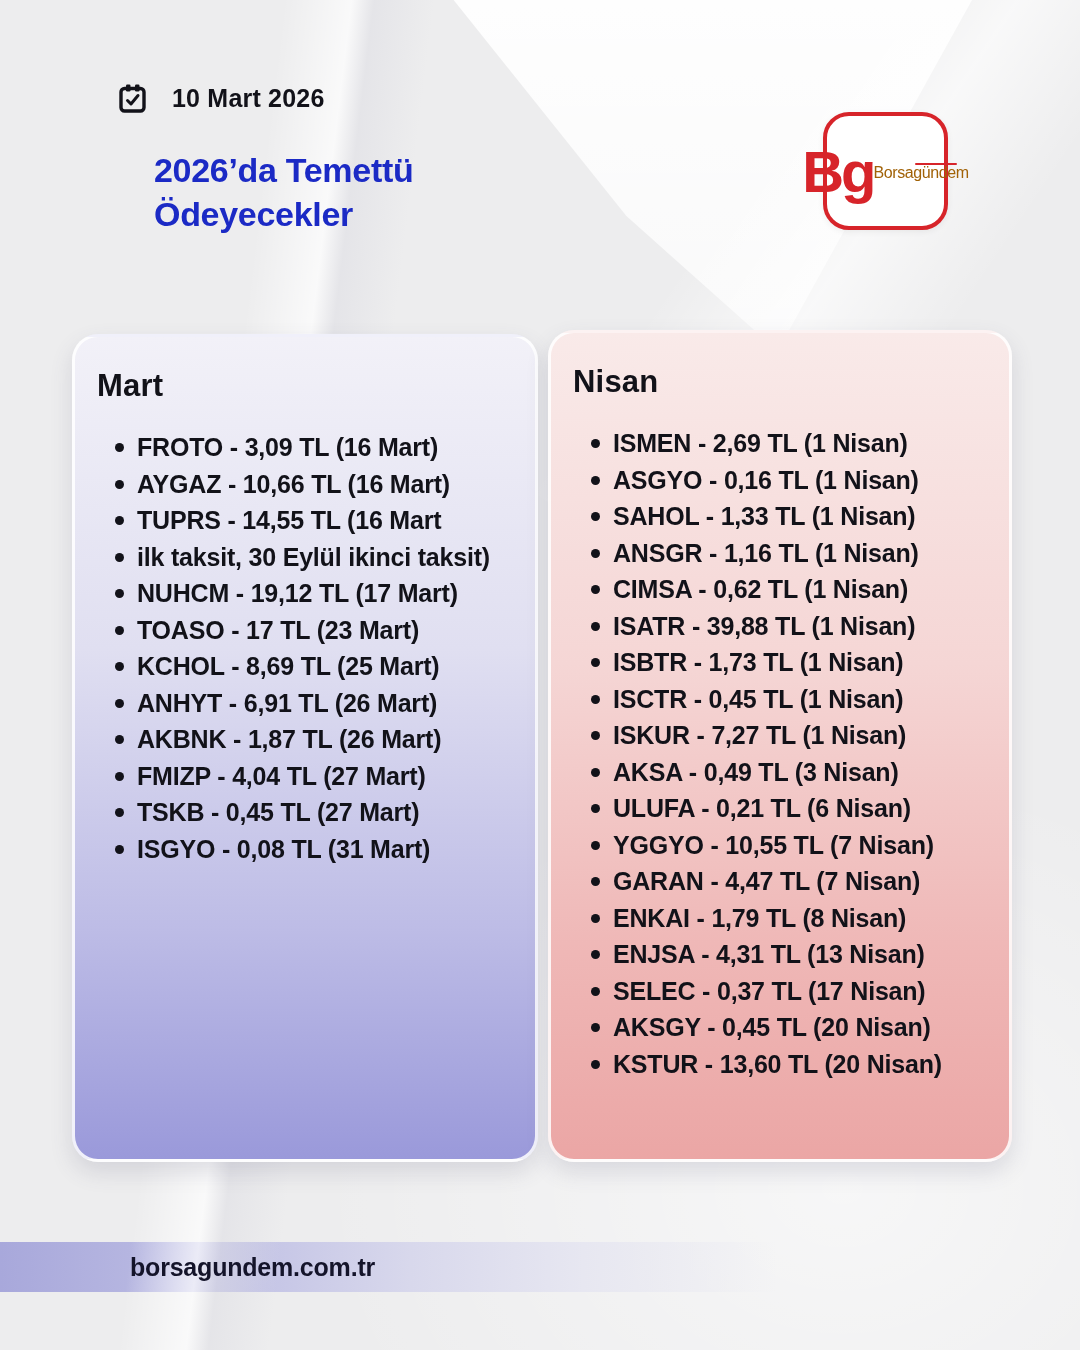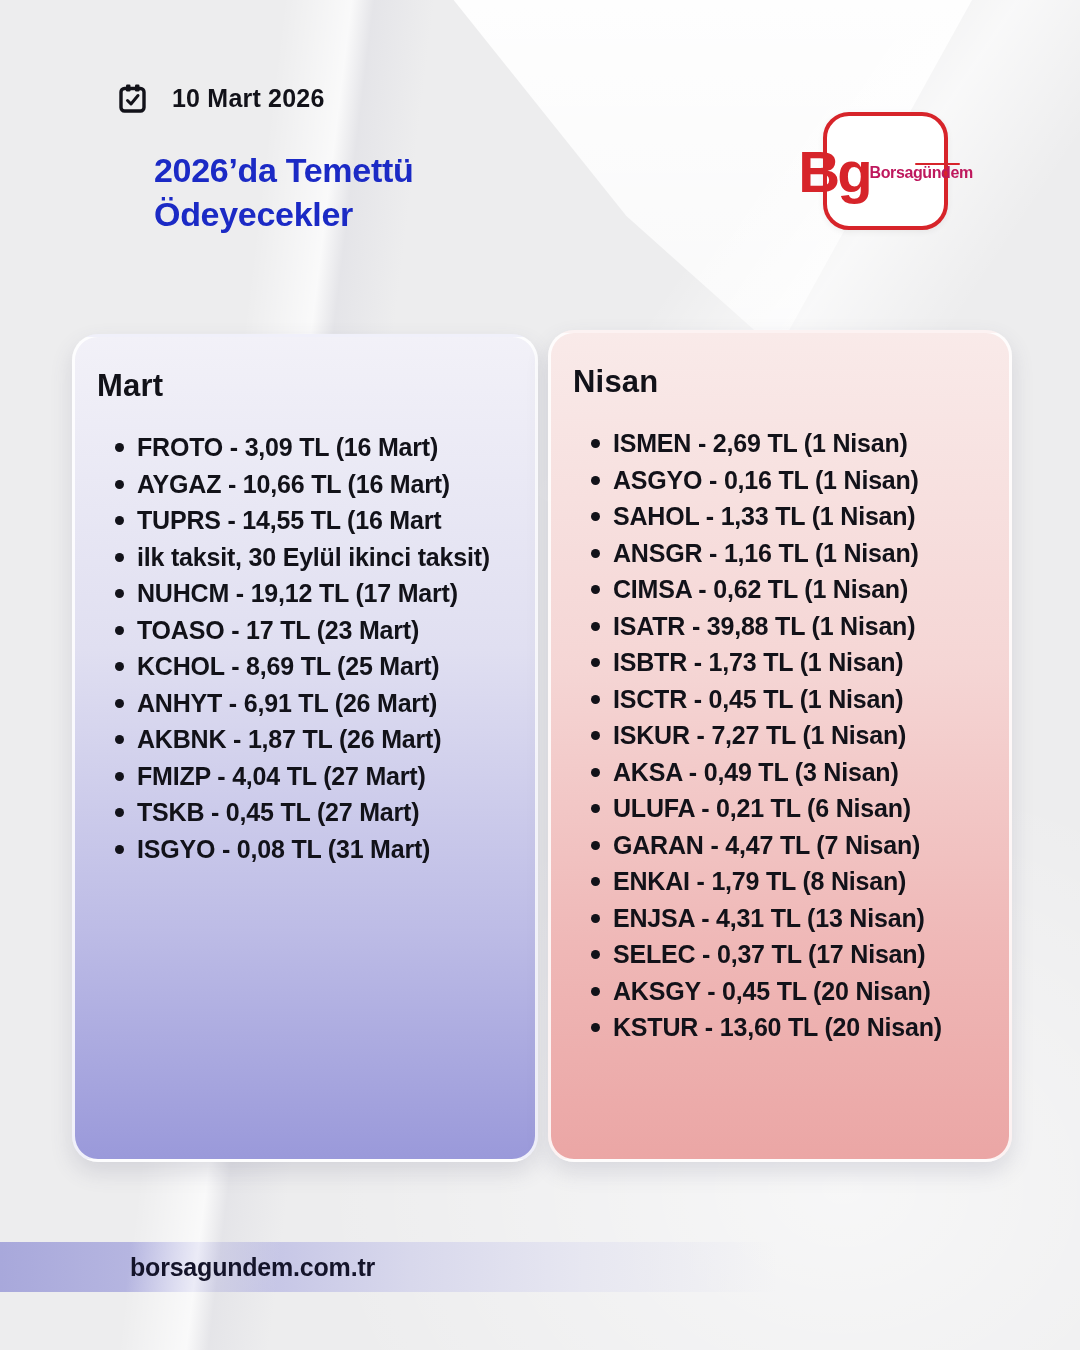--- a/index.html
+++ b/index.html
@@ -56,21 +56,21 @@
     background:#fff; border:4px solid #d7242a; border-radius:26px;
     display:flex; flex-direction:row; align-items:center; justify-content:center;
     box-shadow:0 2px 6px rgba(0,0,0,.06);
   }
   .logo-monogram{
     font-size:58px; line-height:.95; font-weight:bold;
     color:#d7242a; letter-spacing:-3px; margin-top:2px;
   }
   .logo-brand{
     position:relative; margin-top:3px;
-    font-size:16px; font-weight:bold; color:#be185d; letter-spacing:-.4px;
+    font-size:16px; font-weight:normal; color:#a16207; letter-spacing:-.4px;
   }
   .logo-macron{
     position:absolute; top:-1px; left:44%; width:44%; height:2.5px;
     background:#d7242a; border-radius:2px;
   }
 
   
   .cards-row{
     position:absolute; z-index:3; left:72px; top:330px;
     display:flex; gap:10px; align-items:flex-start;
@@ -173,20 +173,21 @@
           <li>ASGYO - 0,16 TL (1 Nisan)</li>
           <li>SAHOL - 1,33 TL (1 Nisan)</li>
           <li>ANSGR - 1,16 TL (1 Nisan)</li>
           <li>CIMSA - 0,62 TL (1 Nisan)</li>
           <li>ISATR - 39,88 TL (1 Nisan)</li>
           <li>ISBTR - 1,73 TL (1 Nisan)</li>
           <li>ISCTR - 0,45 TL (1 Nisan)</li>
           <li>ISKUR - 7,27 TL (1 Nisan)</li>
           <li>AKSA - 0,49 TL (3 Nisan)</li>
           <li>ULUFA - 0,21 TL (6 Nisan)</li>
+          <li>YGGYO - 10,55 TL (7 Nisan)</li>
           <li>GARAN - 4,47 TL (7 Nisan)</li>
           <li>ENKAI - 1,79 TL (8 Nisan)</li>
           <li>ENJSA - 4,31 TL (13 Nisan)</li>
           <li>SELEC - 0,37 TL (17 Nisan)</li>
           <li>AKSGY - 0,45 TL (20 Nisan)</li>
           <li>KSTUR - 13,60 TL (20 Nisan)</li>
         </ul>
     </section>
   </div>
 

